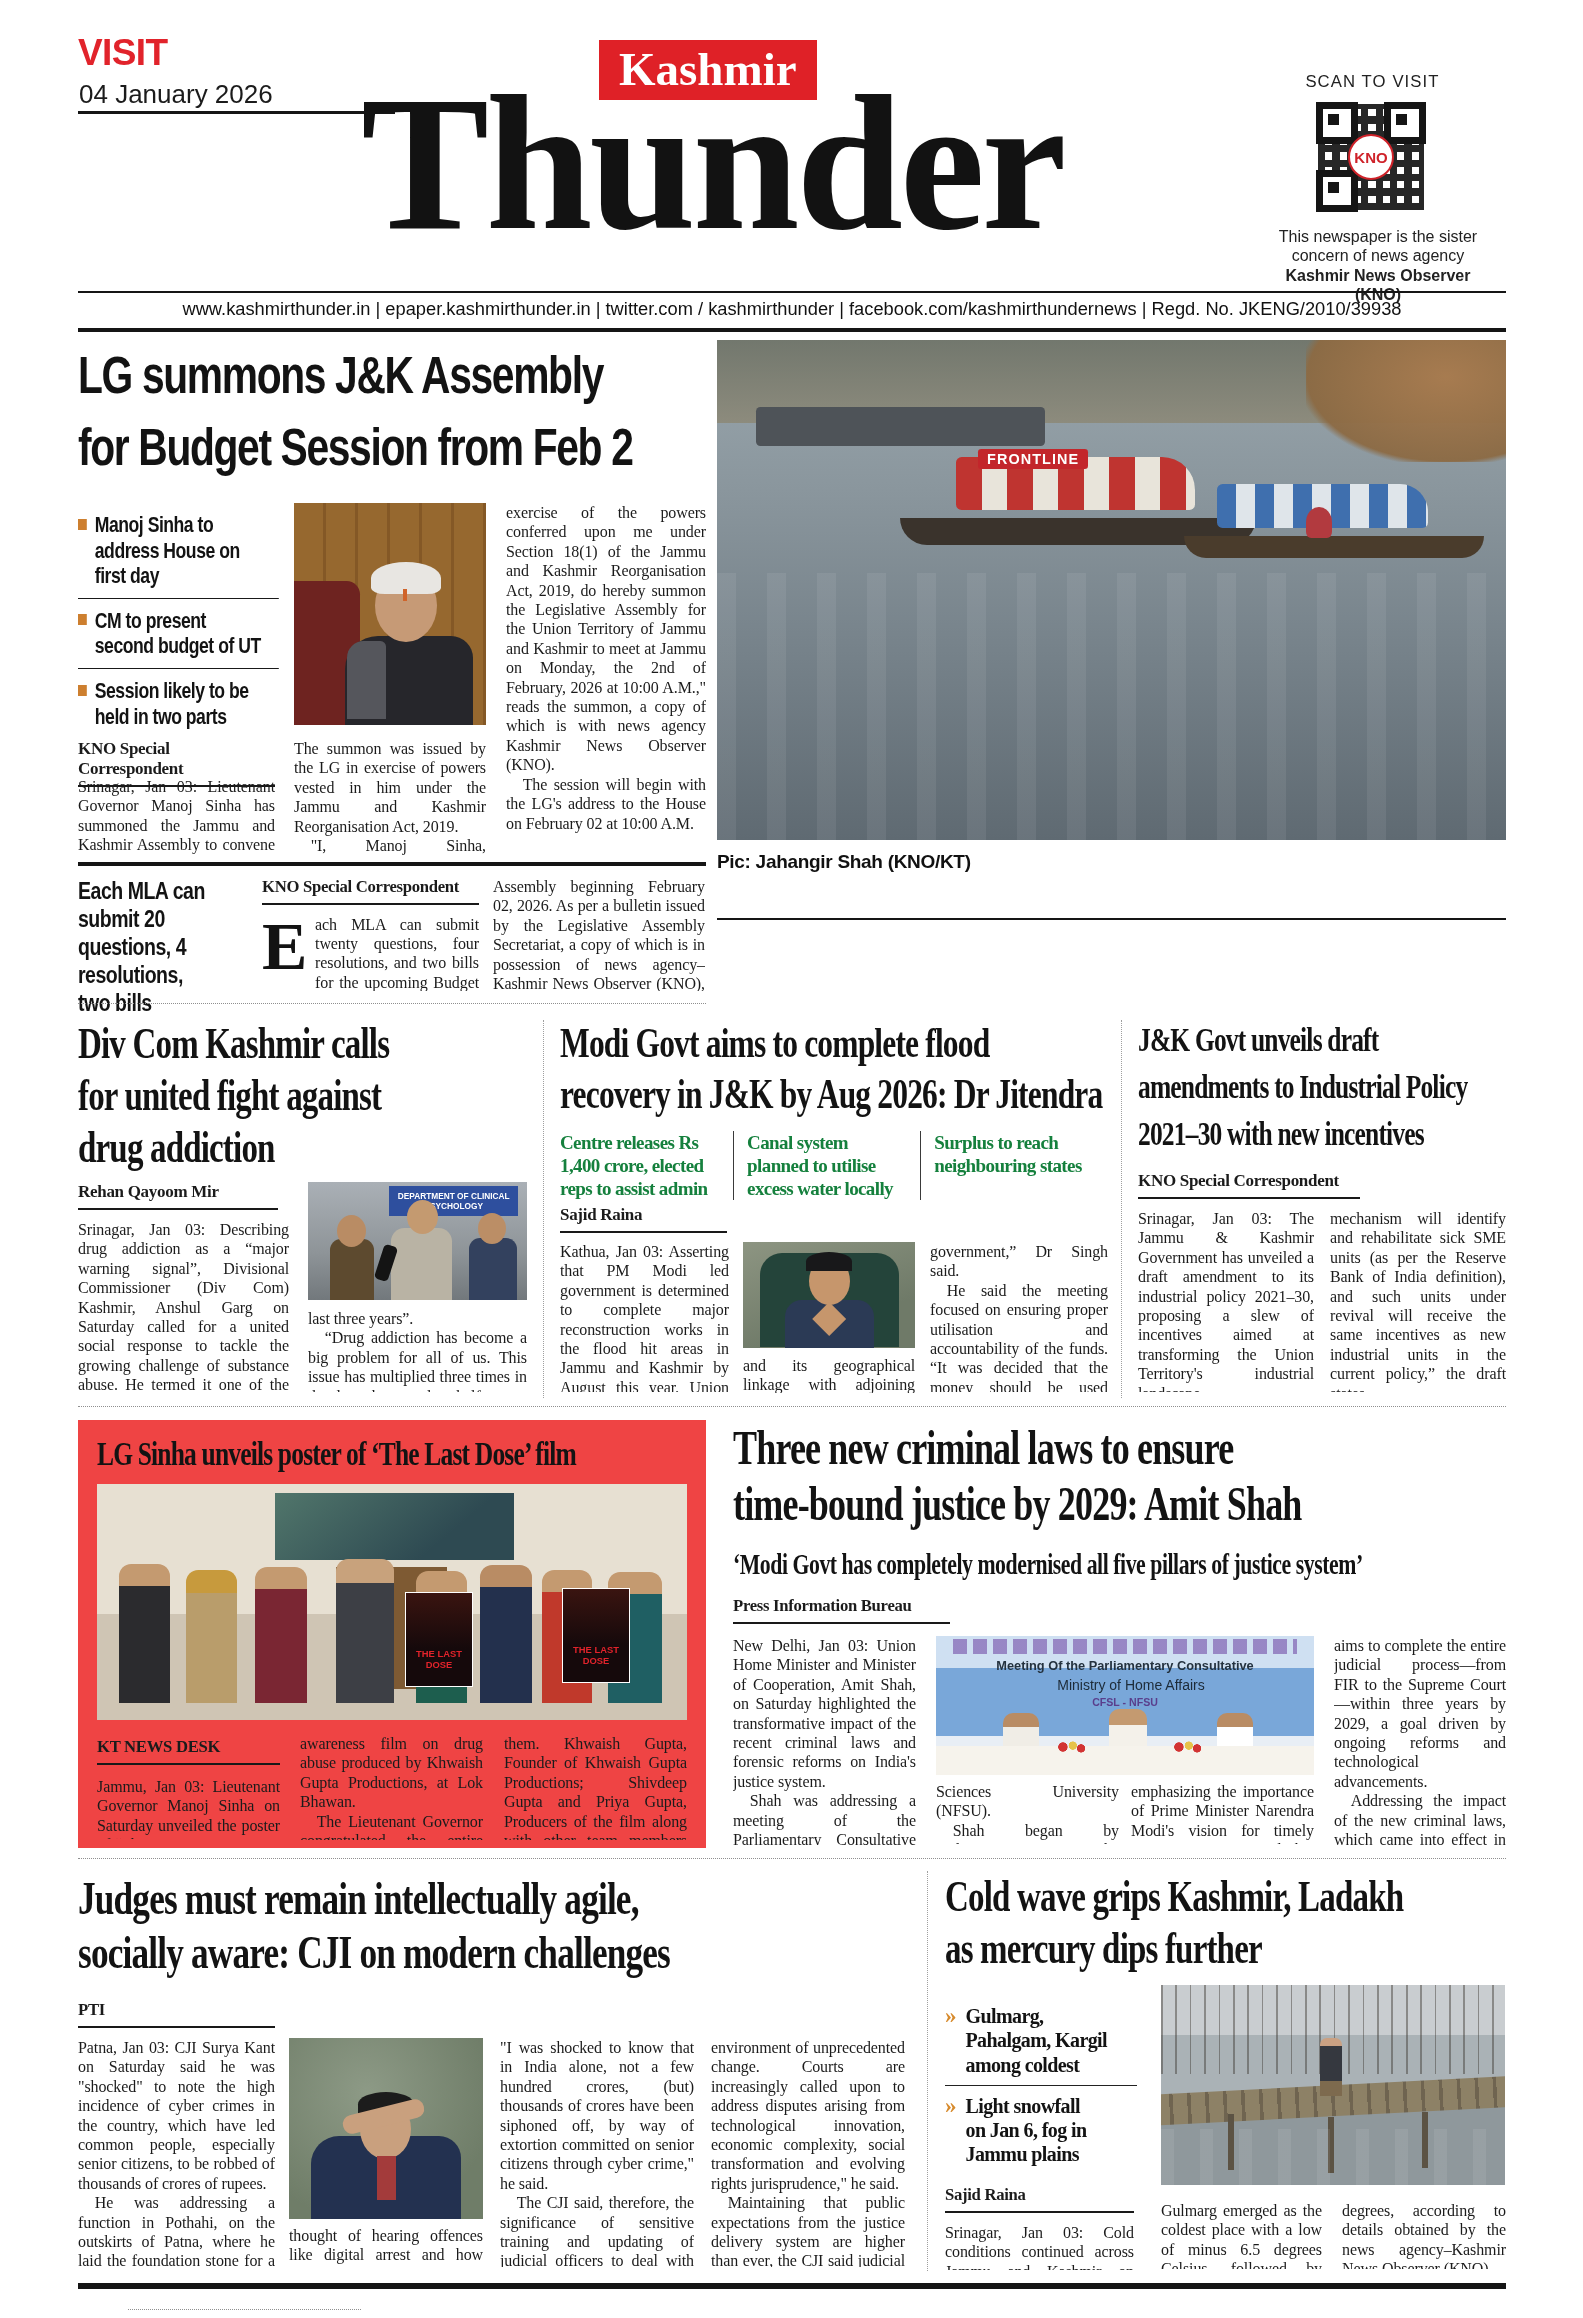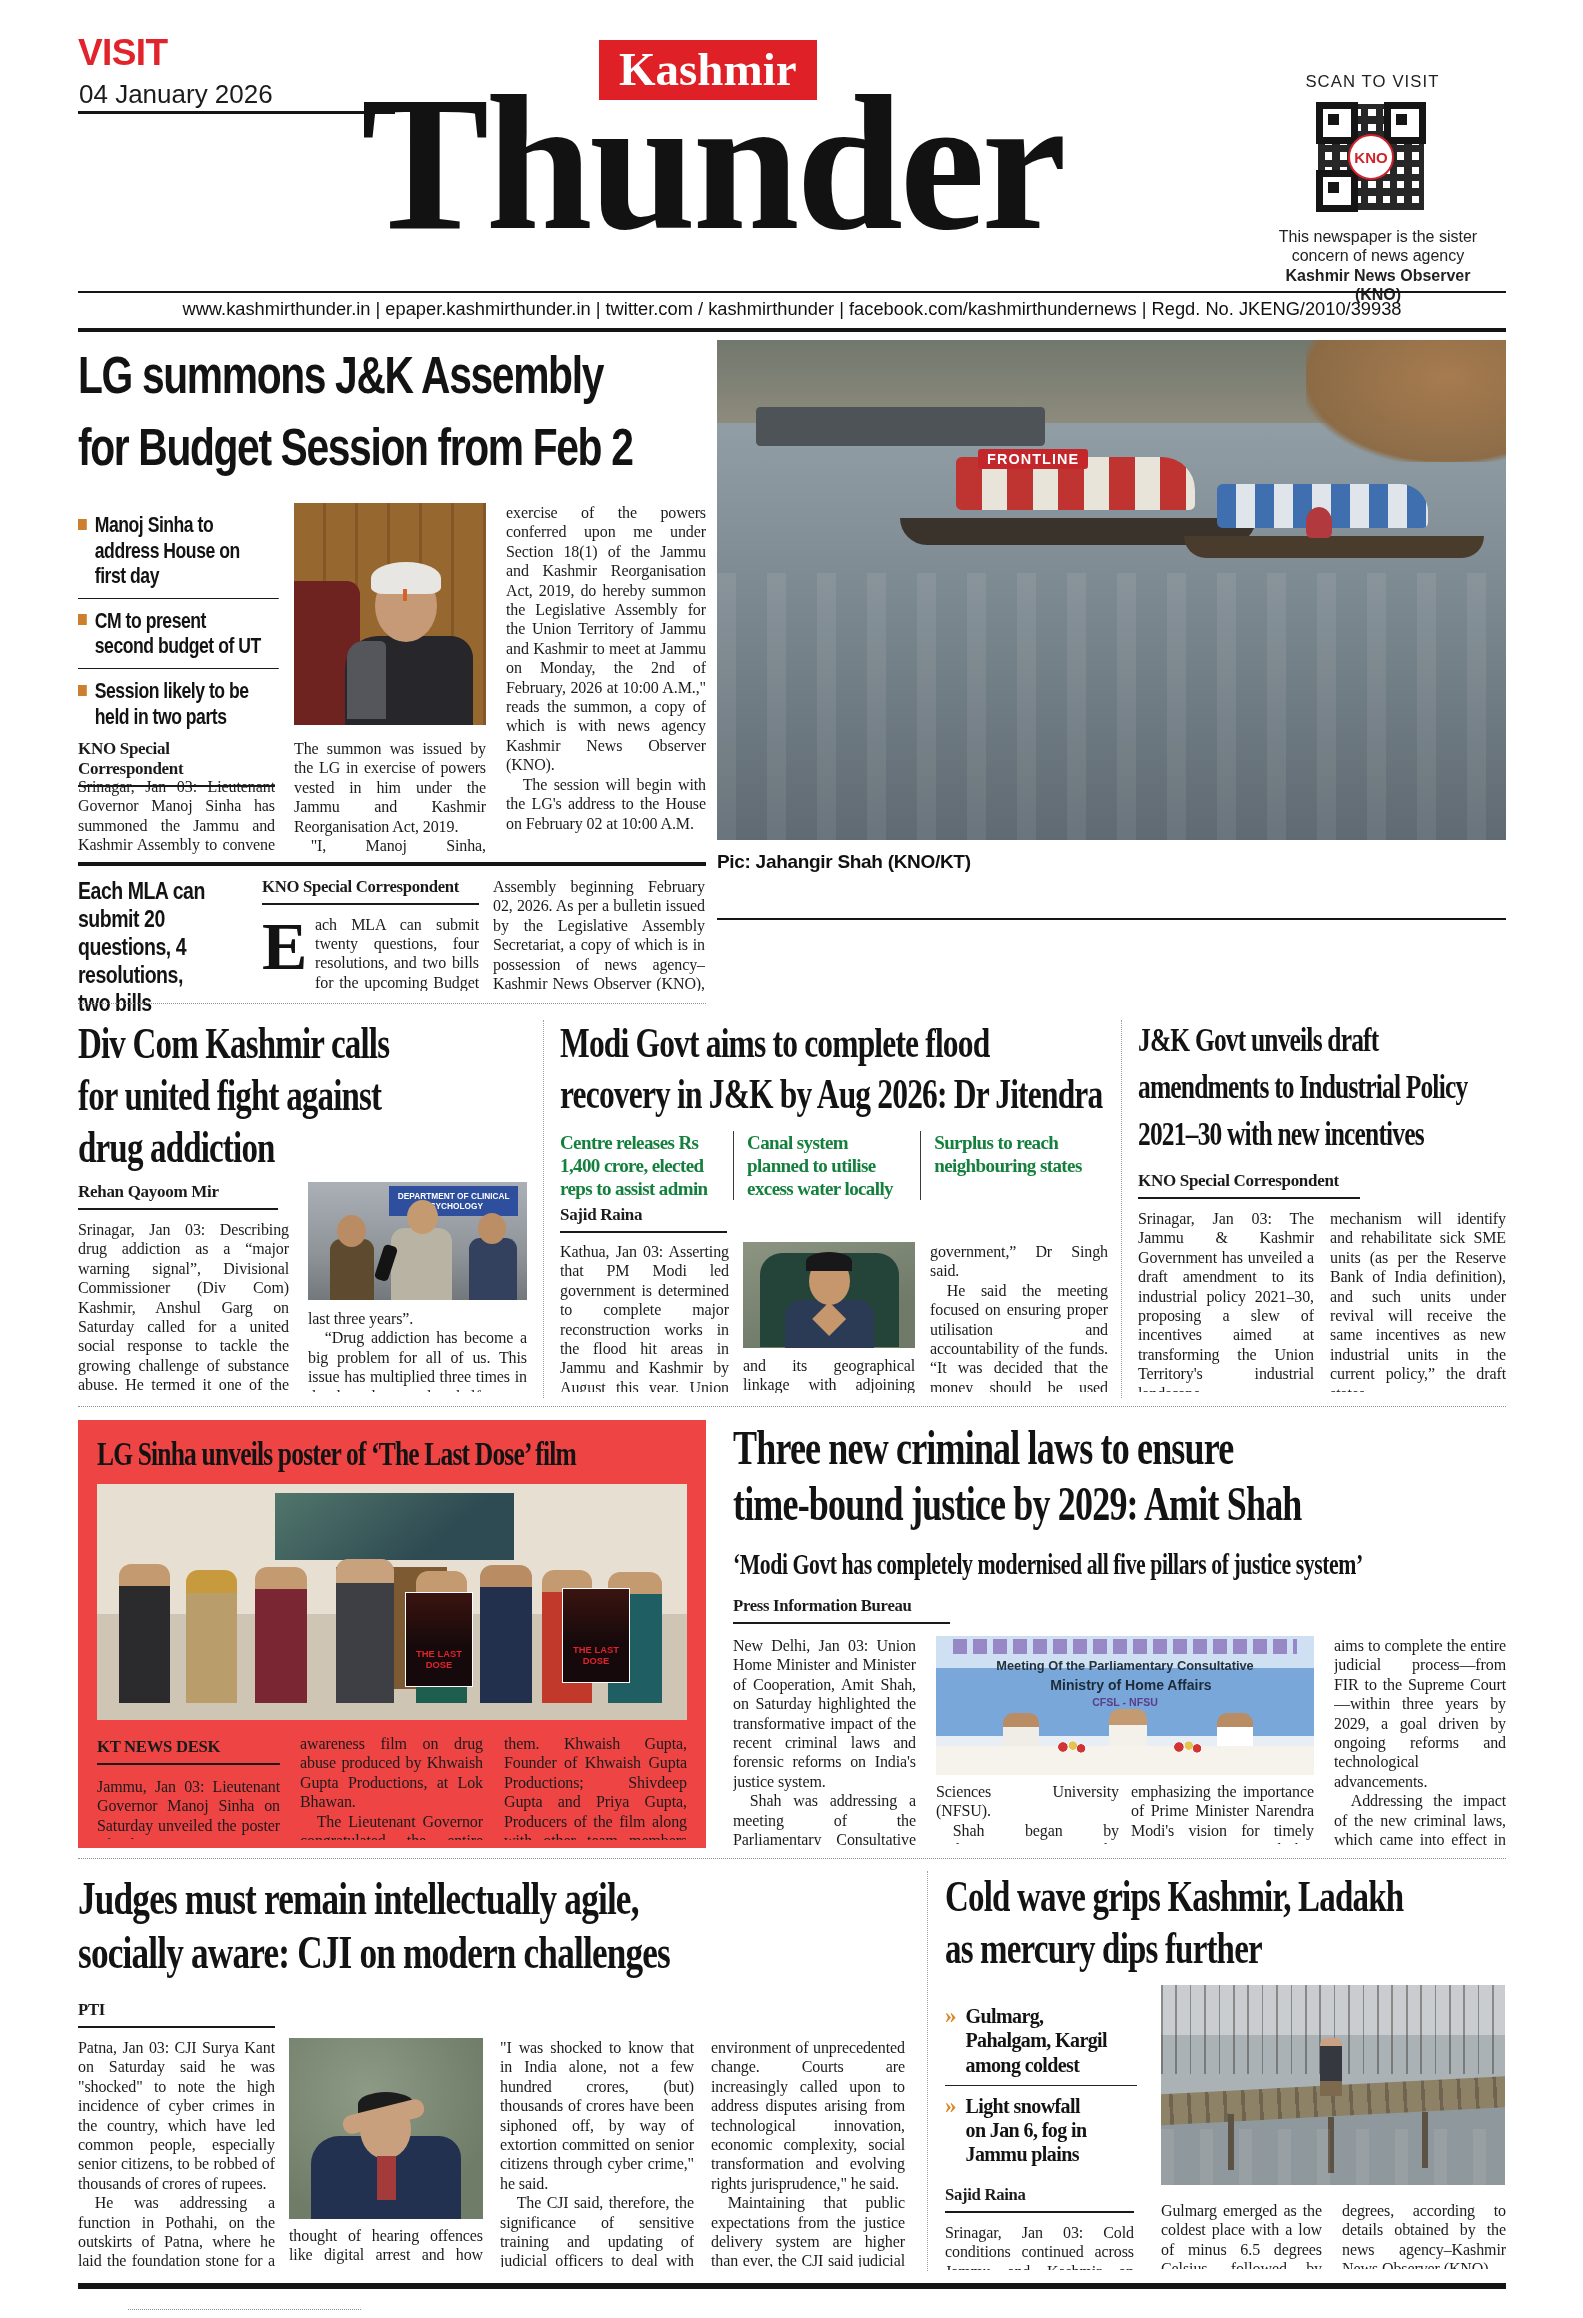--- a/index.html
+++ b/index.html
@@ -265,21 +265,21 @@
 time-bound justice by 2029: Amit Shah</h2>
   <div class="abs hd sx75" style="left:733px;top:1548px;width:1028px;font-size:29px;line-height:33px;letter-spacing:-0.6px">‘Modi Govt has completely modernised all five pillars of justice system’</div>
   <div class="abs byl" style="left:733px;top:1596px;width:217px;font-size:16.7px">Press Information Bureau</div>
   <div class="abs body clip" style="left:733px;top:1636px;width:183px;height:209px">
     <p>New Delhi, Jan 03: Union Home Minister and Minister of Cooperation, Amit Shah, on Saturday highlighted the transformative impact of the recent criminal laws and forensic reforms on India's justice system.</p>
     <p>Shah was addressing a meeting of the Parliamentary Consultative Committee of the Ministry of Home Affairs at Sri Vijaya Puram in Andaman and Nicobar Islands. The meeting focused on the advancements and future plans for the Central Forensic Science Laboratory (CFSL) and the National Forensic</p>
   </div>
   <div class="ph" style="left:936px;top:1636px;width:378px;height:139px;background:linear-gradient(180deg,#cfe0f2 0 32px,#79a7d9 32px 100px,#e8eef5 100px 100%)">
     <div class="abs" style="left:16.7px;top:3.3px;right:16.7px;height:14.4px;background:repeating-linear-gradient(90deg,#6a3fa0 0 14.4px,transparent 14.4px 20px);opacity:.55"></div>
     <div class="abs sans" style="left:0;right:0;top:22px;text-align:center;font-weight:700;font-size:12.8px;color:#24323f">Meeting Of the Parliamentary Consultative</div>
-    <div class="abs sans" style="left:12px;right:0;top:41px;text-align:center;font-weight:700;font-size:14px;color:#1d2b38">Ministry of Home Affairs</div>
+    <div class="abs sans" style="left:12px;right:0;top:41px;text-align:center;font-weight:400;font-size:14px;color:#1d2b38">Ministry of Home Affairs</div>
     <div class="abs sans" style="left:0;right:0;top:60px;text-align:center;font-weight:700;font-size:10.6px;color:#5a3e8c">CFSL - NFSU</div>
     <div class="abs" style="left:67px;top:77px;width:36px;height:34px;background:linear-gradient(180deg,#b98c64 0 14.4px,#f0ede6 14.4px 100%);border-radius:10px 10px 0 0"></div>
     <div class="abs" style="left:173px;top:73px;width:38px;height:38px;background:linear-gradient(180deg,#c49a70 0 15.6px,#f4f1ea 15.6px 100%);border-radius:10px 10px 0 0"></div>
     <div class="abs" style="left:281px;top:77px;width:36px;height:34px;background:linear-gradient(180deg,#b98c64 0 14.4px,#ffffff 14.4px 100%);border-radius:10px 10px 0 0"></div>
     <div class="abs" style="left:0;bottom:0;width:100%;height:29px;background:#f6f3ec"></div>
     <div class="abs" style="left:117px;bottom:21px;width:33px;height:14.4px;background:radial-gradient(circle at 30% 50%,#d23333 4.4px,transparent 5px),radial-gradient(circle at 60% 40%,#e6c34a 3.9px,transparent 4.4px),radial-gradient(circle at 85% 60%,#d23333 3.9px,transparent 4.4px)"></div>
     <div class="abs" style="left:233px;bottom:21px;width:33px;height:14.4px;background:radial-gradient(circle at 30% 50%,#d23333 4.4px,transparent 5px),radial-gradient(circle at 60% 40%,#e6c34a 3.9px,transparent 4.4px),radial-gradient(circle at 85% 60%,#d23333 3.9px,transparent 4.4px)"></div>
   </div>
   <div class="abs body clip" style="left:936px;top:1782px;width:183px;height:62px">
     <p>Sciences University (NFSU).</p>

